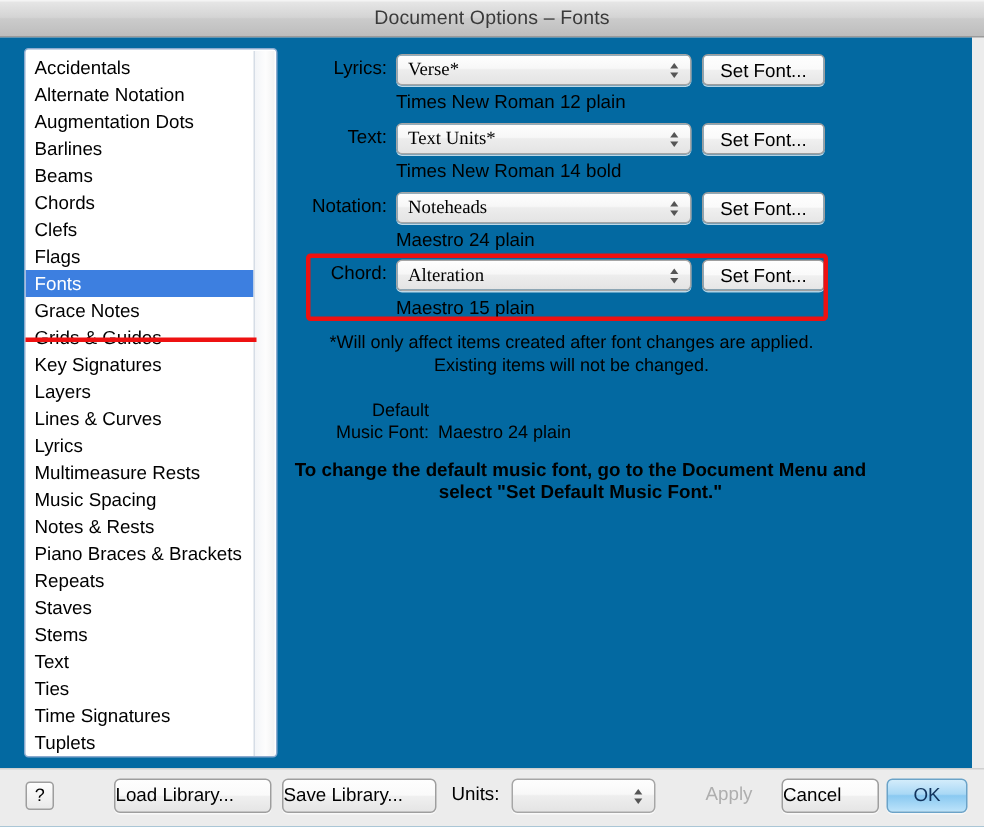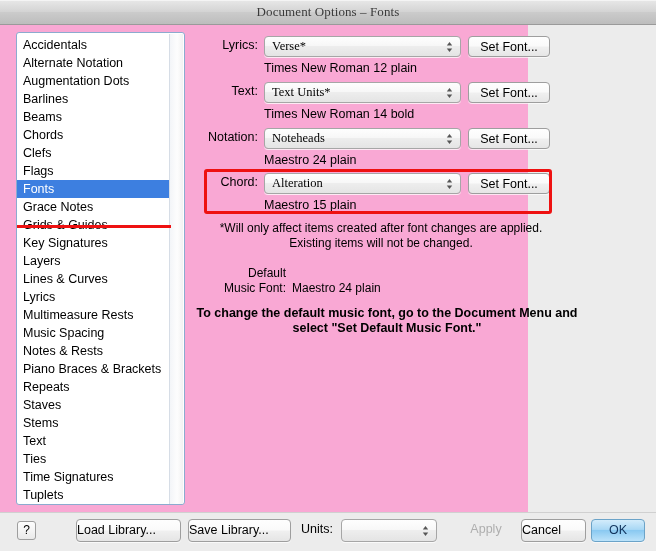--- a/index.html
+++ b/index.html
@@ -41,31 +41,31 @@
     height: 1px;
     background: #f4f4f4;
   }
   #title-text {
     position: absolute;
     left: 0; top: 4px;
     width: 656px;
     text-align: center;
     font-size: 13px;
     color: #3a3a3a;
-    font-family: Liberation Serif, serif;
+    font-family: Liberation Sans, sans-serif;
     letter-spacing: 0.1px;
   }
 
   
   #content {
     position: absolute;
     left: 0; top: 25px;
-    width: 528px;
+    width: 648px;
     height: 487px;
-    background: #f9a8d4;
+    background: #0369a1;
   }
 
   
   #category-list {
     position: absolute;
     left: 16px; top: 7px;
     width: 169px;
     height: 473px;
     background: #ffffff;
     border: 1px solid #8cabcf;

